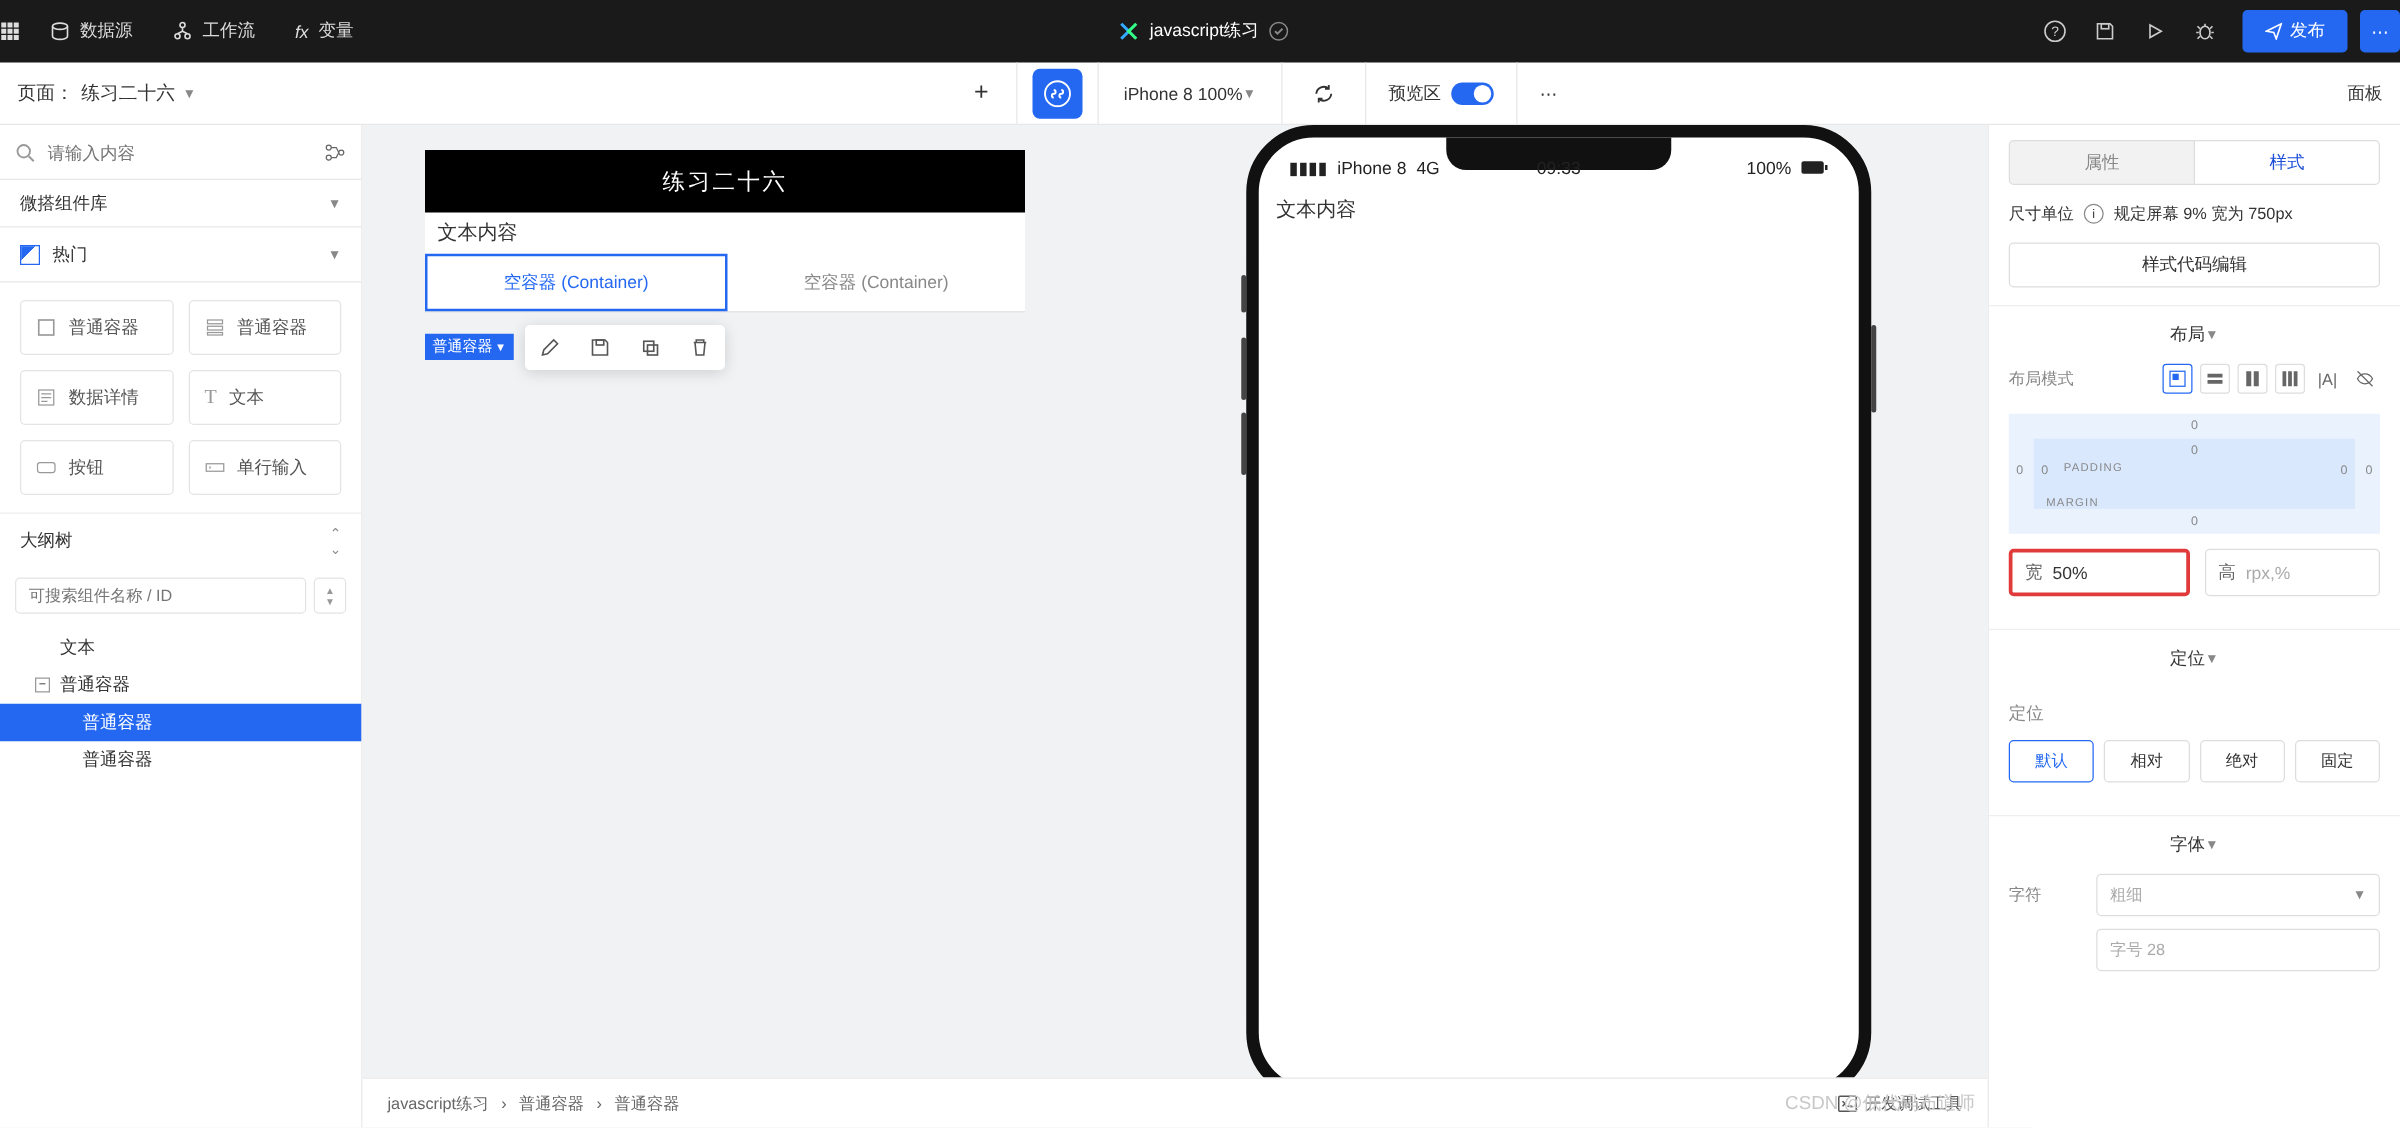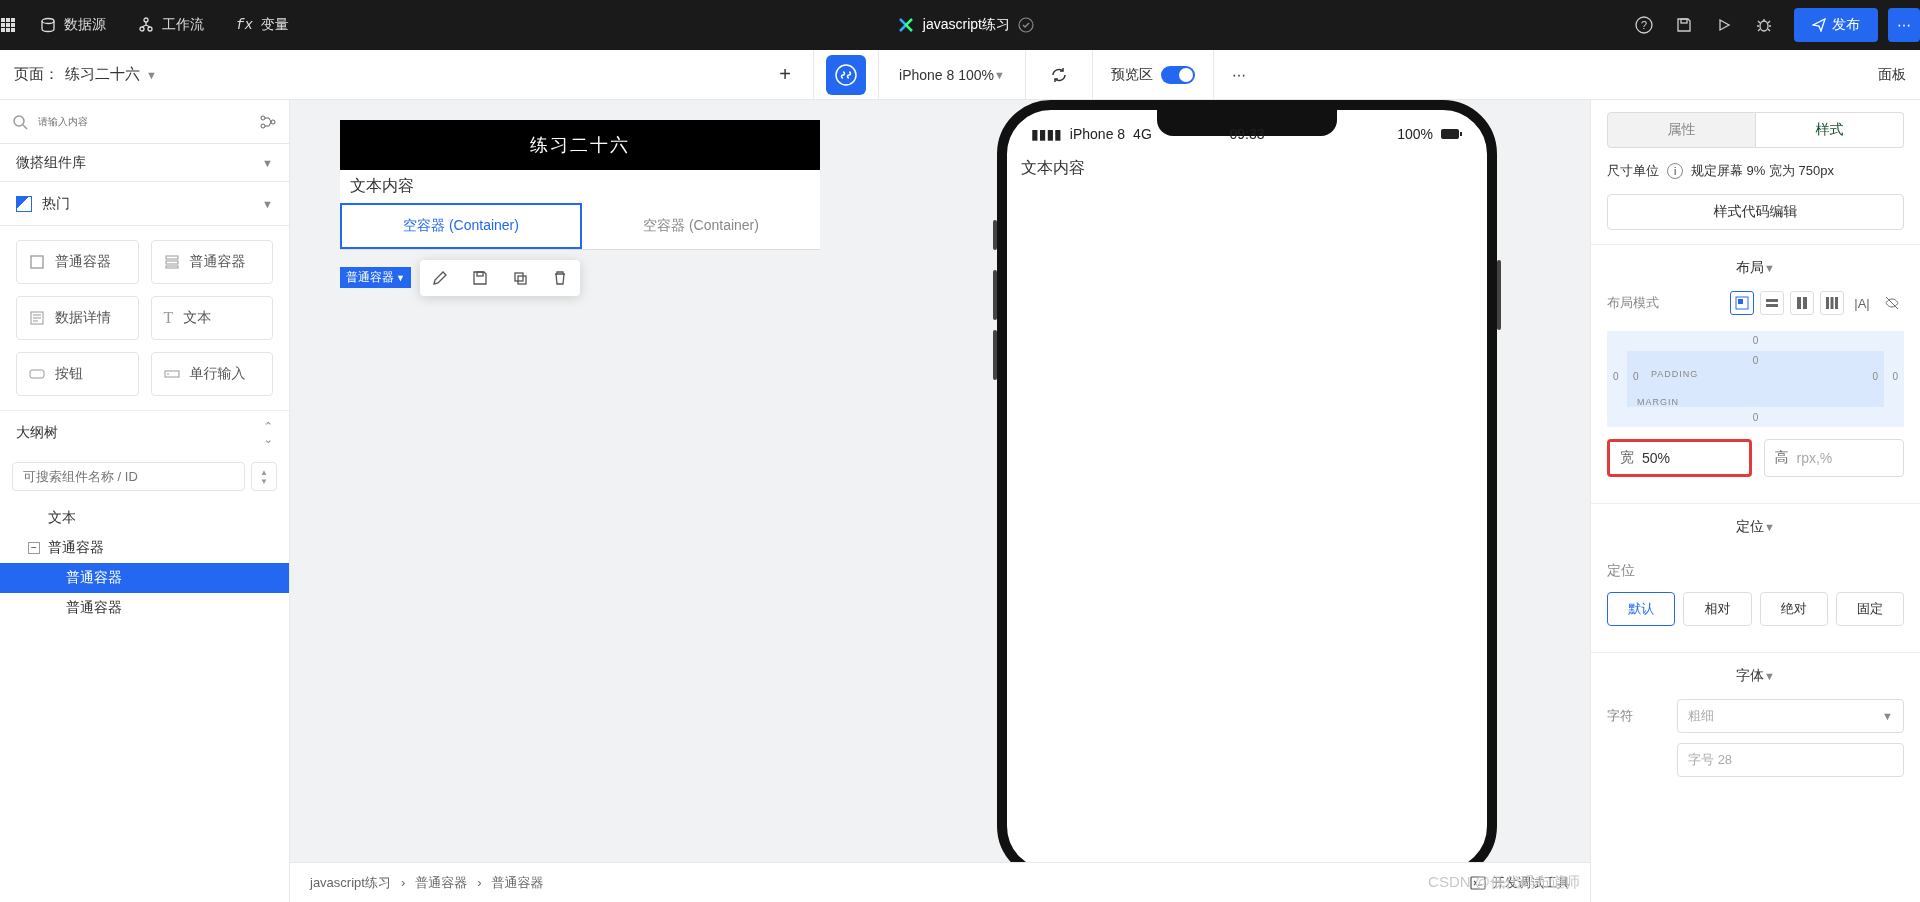--- a/index.html
+++ b/index.html
@@ -20,21 +20,21 @@
 .device-sel{display:flex;align-items:center;gap:0;padding:0 20px;border-left:1px solid #e8e8e8;border-right:1px solid #e8e8e8;height:100%}
 .refresh-sec{padding:0 24px;border-right:1px solid #e8e8e8;height:100%;display:flex;align-items:center}
 .preview-sec{padding:0 18px;display:flex;align-items:center;gap:8px;height:100%;border-right:1px solid #e8e8e8}
 .toggle{width:34px;height:18px;background:#2468f2;border-radius:10px;position:relative}
 .toggle::after{content:"";position:absolute;right:2px;top:2px;width:14px;height:14px;background:#fff;border-radius:50%}
 .dots-sec{padding:0 18px}
 .panel-label{margin-left:auto;color:#333}
 .main{display:flex;height:calc(902px - 100px)}
 .left-panel{width:290px;border-right:1px solid #e8e8e8;display:flex;flex-direction:column;background:#fff}
 .search-row{height:44px;border-bottom:1px solid #e8e8e8;display:flex;align-items:center;padding:0 12px;gap:10px}
-.search-row input{border:none;outline:none;flex:1;font-size:10px}
+.search-row input{border:none;outline:none;flex:1;font-size:14px}
 .lib-header{height:38px;display:flex;align-items:center;justify-content:space-between;padding:0 16px;border-bottom:1px solid #e8e8e8;font-size:14px}
 .hot-header{height:44px;display:flex;align-items:center;padding:0 16px;gap:10px;border-bottom:1px solid #e8e8e8;font-weight:500}
 .hot-icon{width:16px;height:16px;background:linear-gradient(135deg,#2468f2 40%,#fff 40%);border:1px solid #2468f2}
 .comp-grid{display:grid;grid-template-columns:1fr 1fr;gap:12px;padding:14px 16px}
 .comp-item{height:44px;border:1px solid #e4e4e4;border-radius:4px;display:flex;align-items:center;gap:10px;padding:0 12px;color:#555;cursor:pointer;font-size:14px}
 .outline-header{height:44px;display:flex;align-items:center;justify-content:space-between;padding:0 16px;font-weight:500;border-top:1px solid #eee}
 .outline-search{margin:8px 12px;display:flex;gap:6px}
 .outline-search input{flex:1;border:1px solid #e4e4e4;border-radius:4px;padding:6px 10px;outline:none;font-size:13px}
 .outline-search .sorter{width:26px;border:1px solid #e4e4e4;border-radius:4px;display:flex;flex-direction:column;align-items:center;justify-content:center;font-size:8px;color:#999}
 .tree{padding:4px 0;font-size:14px}
@@ -64,21 +64,21 @@
 .phone-content{position:absolute;top:48px;left:14px;right:14px;font-size:16px}
 .side-btn{position:absolute;background:#444;border-radius:3px}
 .breadcrumb{position:absolute;bottom:0;left:0;right:0;height:40px;border-top:1px solid #e8e8e8;background:#fff;display:flex;align-items:center;padding:0 20px;color:#666;font-size:13px;gap:10px}
 .breadcrumb .spacer{flex:1}
 .debug-tools{display:flex;align-items:center;gap:6px;color:#555}
 .right-panel{width:330px;border-left:1px solid #e8e8e8;display:flex;flex-direction:column;overflow-y:auto}
 .tab-row{display:flex;padding:12px 16px 0}
 .tab-btn{flex:1;height:36px;border:1px solid #ddd;display:flex;align-items:center;justify-content:center;cursor:pointer;font-size:14px}
 .tab-btn.left{border-radius:4px 0 0 4px}
 .tab-btn.right{border-radius:0 4px 4px 0;border-left:none}
-.tab-btn.active{background:#fff;color:#14532d;font-weight:500}
+.tab-btn.active{background:#fff;color:#1d4ed8;font-weight:500}
 .tab-btn.inactive{background:#f2f2f2;color:#888}
 .size-row{display:flex;align-items:center;gap:8px;padding:14px 16px;font-size:13px}
 .size-row .info-icon{width:16px;height:16px;border:1px solid #888;border-radius:50%;display:flex;align-items:center;justify-content:center;font-size:10px}
 .code-edit-btn{margin:0 16px;height:36px;border:1px solid #ddd;border-radius:4px;display:flex;align-items:center;justify-content:center;cursor:pointer;font-size:14px}
 .section{border-top:1px solid #eee;margin-top:14px}
 .section-header{display:flex;align-items:center;justify-content:center;padding:14px 29px;font-weight:500}
 .layout-mode-row{display:flex;align-items:center;gap:10px;padding:0 16px 12px;color:#888;font-size:13px}
 .layout-icons{margin-left:auto;display:flex;gap:6px}
 .layout-icons .li{width:24px;height:24px;border:1px solid #ddd;border-radius:3px;display:flex;align-items:center;justify-content:center;cursor:pointer;color:#666}
 .layout-icons .li.active{border-color:#2468f2;color:#2468f2}
@@ -128,21 +128,21 @@
   <div class="nav-item">
     <svg viewBox="0 0 16 16">
         <circle cx="8" cy="3" r="2" fill="none" stroke="currentColor" stroke-width="1.3"></circle>
         <circle cx="4" cy="12" r="2" fill="none" stroke="currentColor" stroke-width="1.3"></circle>
         <circle cx="12" cy="12" r="2" fill="none" stroke="currentColor" stroke-width="1.3"></circle>
         <path d="M8 5v3M8 8l-4 2M8 8l4 2" stroke="currentColor" stroke-width="1.3"></path>
       </svg>
     <span>工作流</span>
   </div>
   <div class="nav-item">
-    <span style="font-style:italic;font-family:Liberation Mono, monospace">fx</span>
+    <span style="font-style:italic;font-family:Liberation Sans, sans-serif">fx</span>
     <span>变量</span>
   </div>
   <div class="top-center">
     <svg width="18" height="18" viewBox="0 0 18 18">
         <path d="M3 3l6 6-6 6" stroke="#3af" stroke-width="2.5" fill="none"></path>
         <path d="M15 3l-6 6 6 6" stroke="#3f8" stroke-width="2.5" fill="none"></path>
       </svg>
     <span>javascript练习</span>
     <svg width="16" height="16" viewBox="0 0 16 16">
         <circle cx="8" cy="8" r="7" fill="none" stroke="#888" stroke-width="1.2"></circle>

